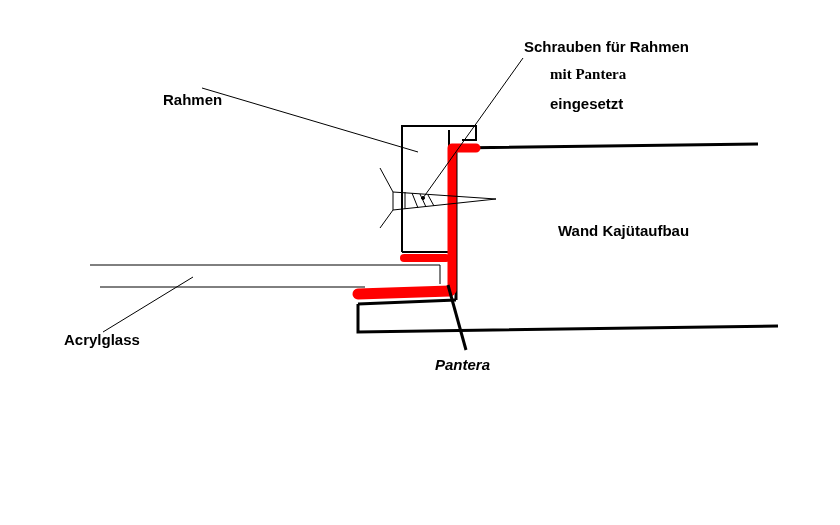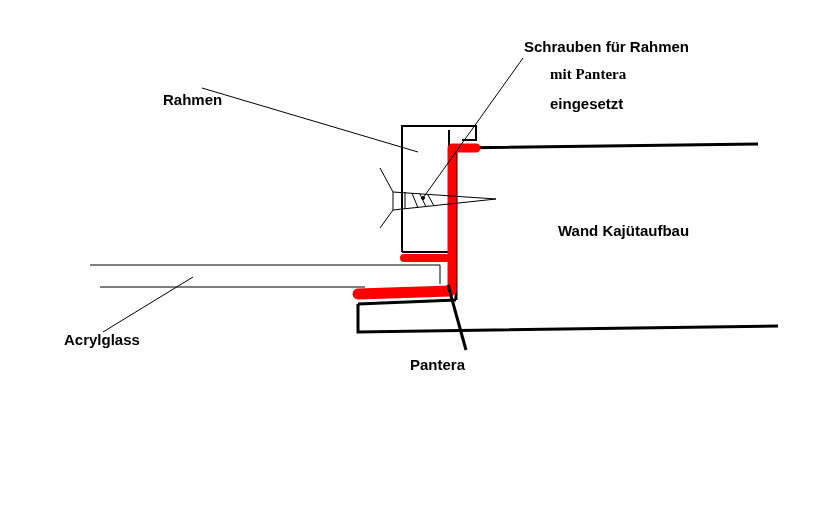--- a/index.html
+++ b/index.html
@@ -53,13 +53,13 @@
     <line x1="448" y1="285" x2="466" y2="350" stroke-width="3"></line>
   </g>
 </svg>
 
 <div class="lbl" style="left:163px; top:43px;margin-top:48px;">Rahmen</div>
 <div class="lbl" style="left:524px; top:38px;">Schrauben für Rahmen</div>
 <div class="lbl" style="left:550px; top:66px;font-family:Liberation Serif, serif;">mit Pantera</div>
 <div class="lbl" style="left:550px; top:67px;margin-top:28px;">eingesetzt</div>
 <div class="lbl" style="left:558px; top:182px;margin-top:40px;">Wand Kajütaufbau</div>
 <div class="lbl" style="left:64px; top:331px;">Acrylglass</div>
-<div class="lbl" style="left:410px; top:356px;">Pantera</div>
+<div class="lbl" style="left:435px; top:356px;font-style:italic;">Pantera</div>
 
 </body></html>

